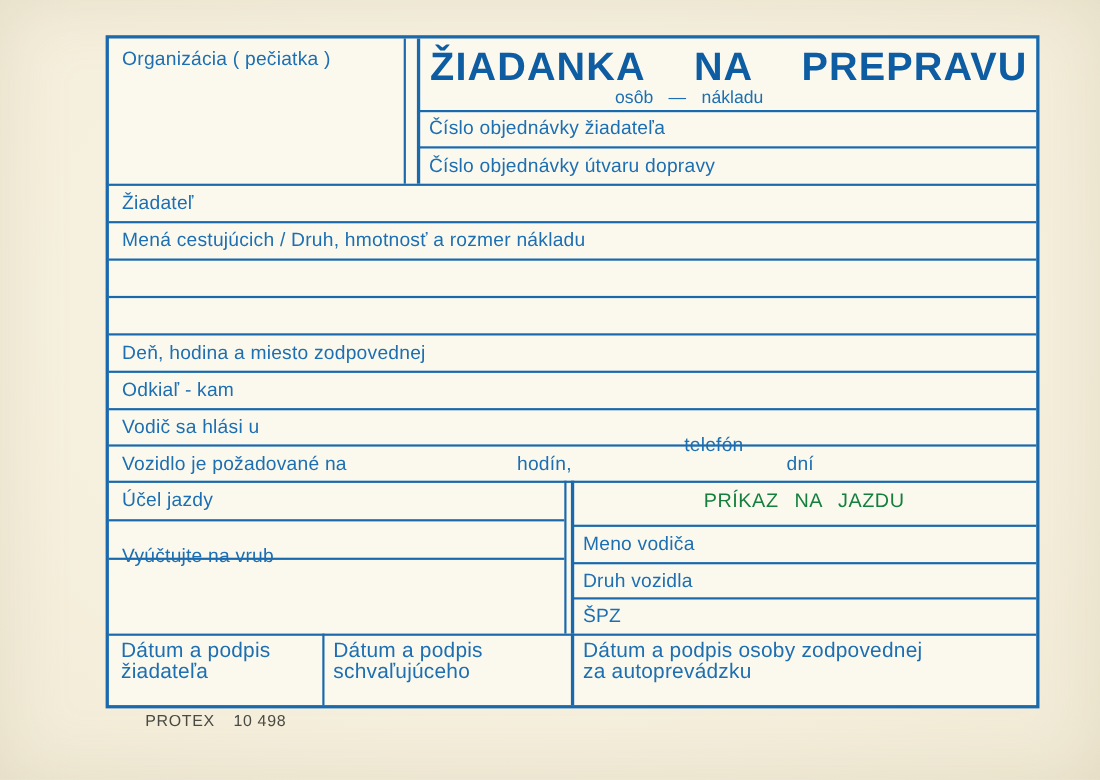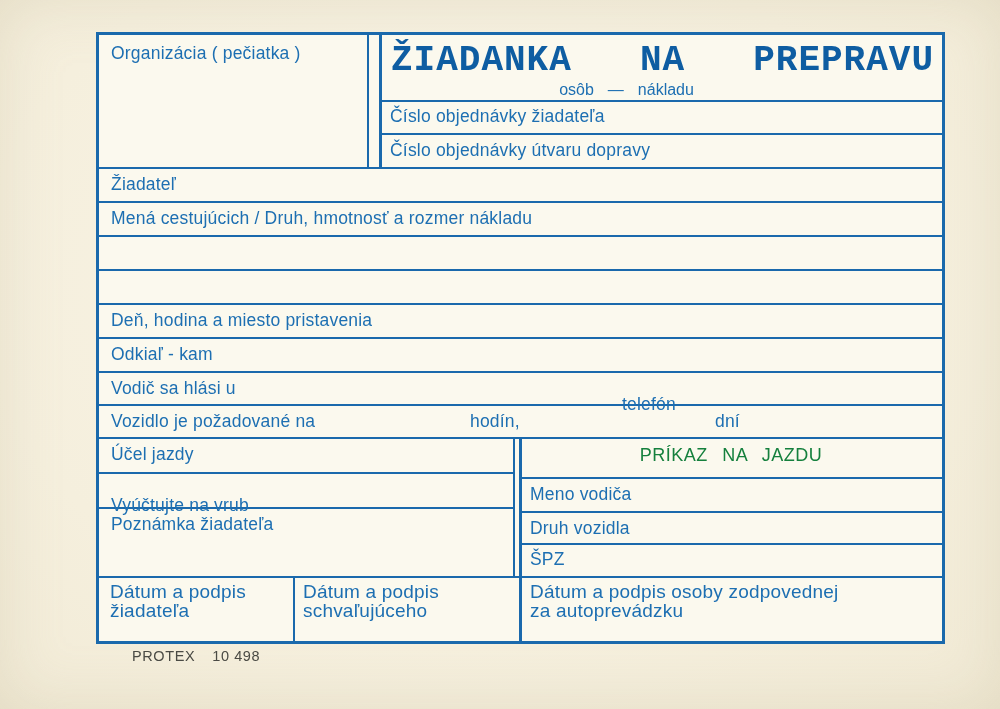--- a/index.html
+++ b/index.html
@@ -21,21 +21,21 @@
   .vline{width:2px;}
   .vline.thick{width:3px;}
   .lbl{
     position:absolute;color:#1d6fb2;font-size:17.5px;line-height:20px;
     white-space:nowrap;letter-spacing:.2px;
   }
   .title-wrap{position:absolute;left:282px;right:0;top:6px;}
   .title-row{
     display:flex;justify-content:space-between;align-items:center;
     padding:0 8px 0 10px;
-    font-family:Liberation Mono, monospace;font-weight:bold;
+    font-family:Liberation Sans, sans-serif;font-weight:bold;
     font-size:36px;line-height:40px;color:#0e5da2;letter-spacing:1px;
   }
   .subtitle-row{
     display:flex;justify-content:center;gap:14px;
     transform:translateX(-35px);
     color:#1d6fb2;font-size:16px;line-height:17px;
   }
   .prikaz{
     position:absolute;left:421px;right:0;text-align:center;
     color:#15803d;font-size:18px;line-height:20px;word-spacing:9px;letter-spacing:.5px;
@@ -97,31 +97,30 @@
     </div>
   </div>
 
   <div class="lbl" style="left:291px;top:71px;">Číslo objednávky žiadateľa</div>
   <div class="lbl" style="left:291px;top:105px;">Číslo objednávky útvaru dopravy</div>
 
   <div class="lbl" style="left:12px;top:139px;">Žiadateľ</div>
   <div class="lbl" style="left:12px;top:173px;">Mená cestujúcich / Druh, hmotnosť a rozmer nákladu</div>
   <div style="position:absolute;left:0;right:0;top:202px;height:32px;"></div>
   <div style="position:absolute;left:0;right:0;top:236px;height:32px;"></div>
-  <div class="lbl" style="left:12px;top:275px;">Deň, hodina a miesto pristavenia</div>
+  <div class="lbl" style="left:12px;top:275px;">Deň, hodina a miesto zodpovednej</div>
   <div class="lbl" style="left:12px;top:309px;">Odkiaľ - kam</div>
   <div class="lbl" style="left:12px;top:343px;">Vodič sa hlási u</div>
   <div class="lbl" style="left:523px;top:343px;margin-top:16px;">telefón</div>
   <div class="lbl" style="left:12px;top:376px;">Vozidlo je požadované na</div>
   <div class="lbl" style="left:371px;top:376px;">hodín,</div>
   <div class="lbl" style="left:616px;top:376px;">dní</div>
 
   <div class="lbl" style="left:12px;top:409px;">Účel jazdy</div>
   <div class="lbl" style="left:12px;top:444px;margin-top:16px;">Vyúčtujte na vrub</div>
-  <div class="lbl" style="left:12px;top:479px;">Poznámka žiadateľa</div>
 
   <div class="prikaz" style="top:410px;">PRÍKAZ NA JAZDU</div>
   <div class="lbl" style="left:431px;top:449px;">Meno vodiča</div>
   <div class="lbl" style="left:431px;top:483px;">Druh vozidla</div>
   <div class="lbl" style="left:431px;top:514px;">ŠPZ</div>
 
   <div class="lbl sig" style="left:11px;top:547px;">
     <div>Dátum a podpis</div>
     <div>žiadateľa</div>
   </div>

